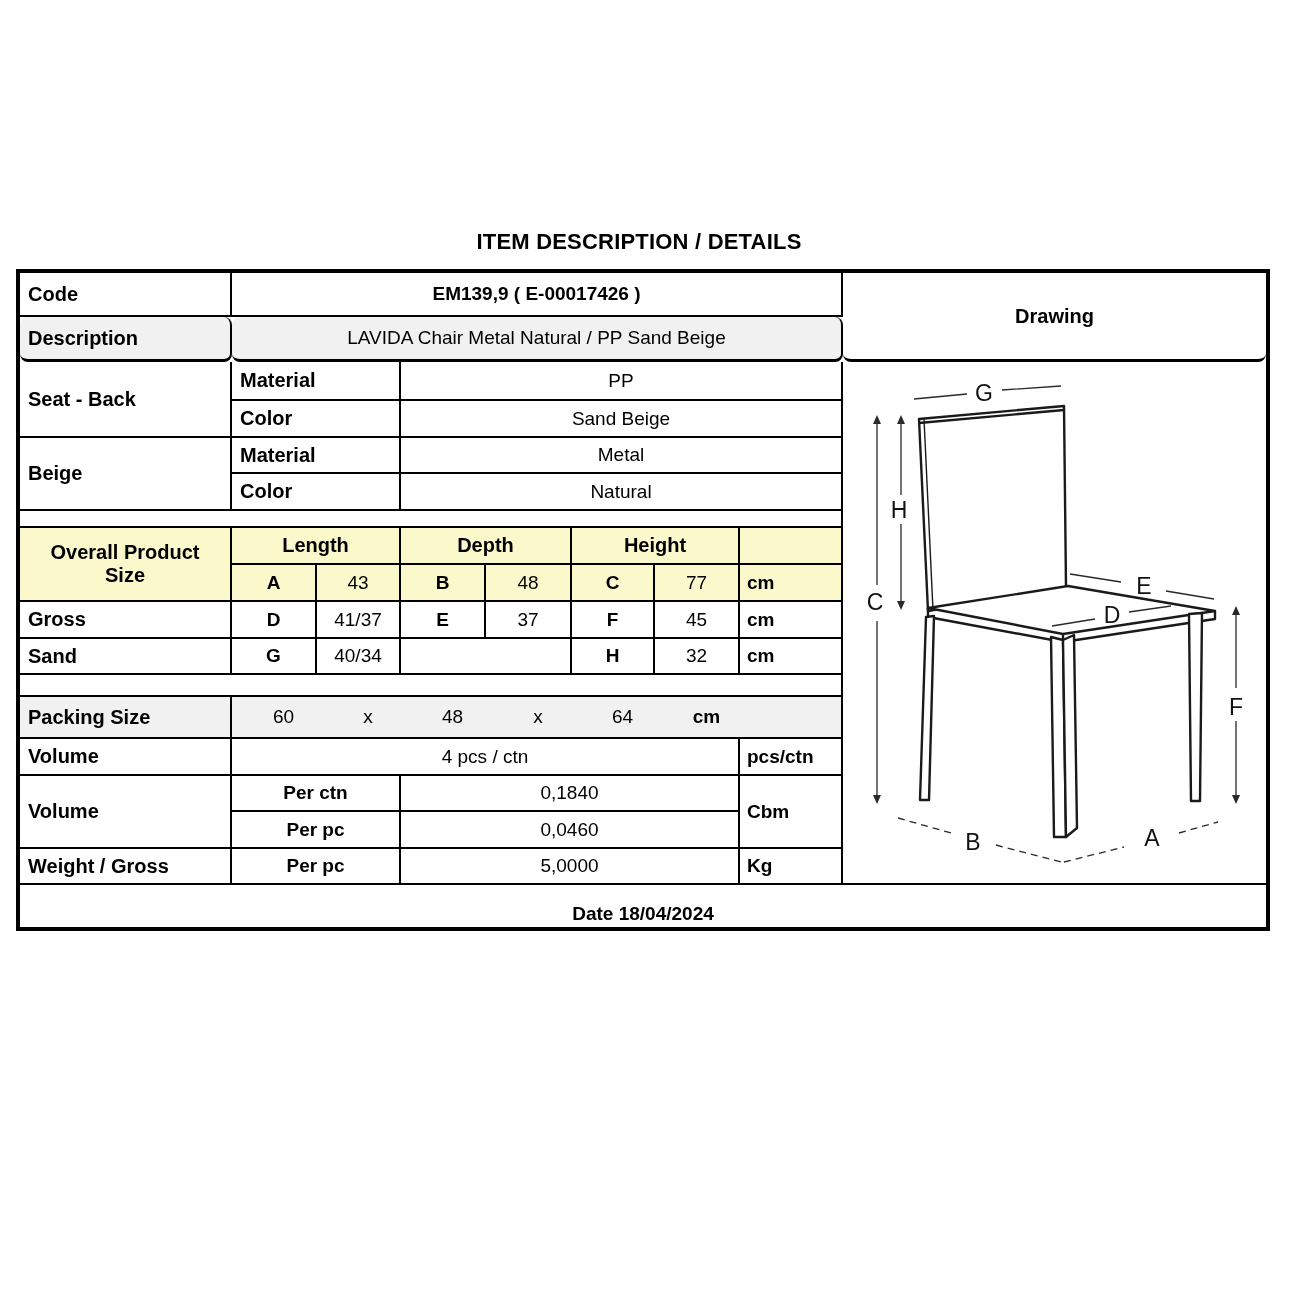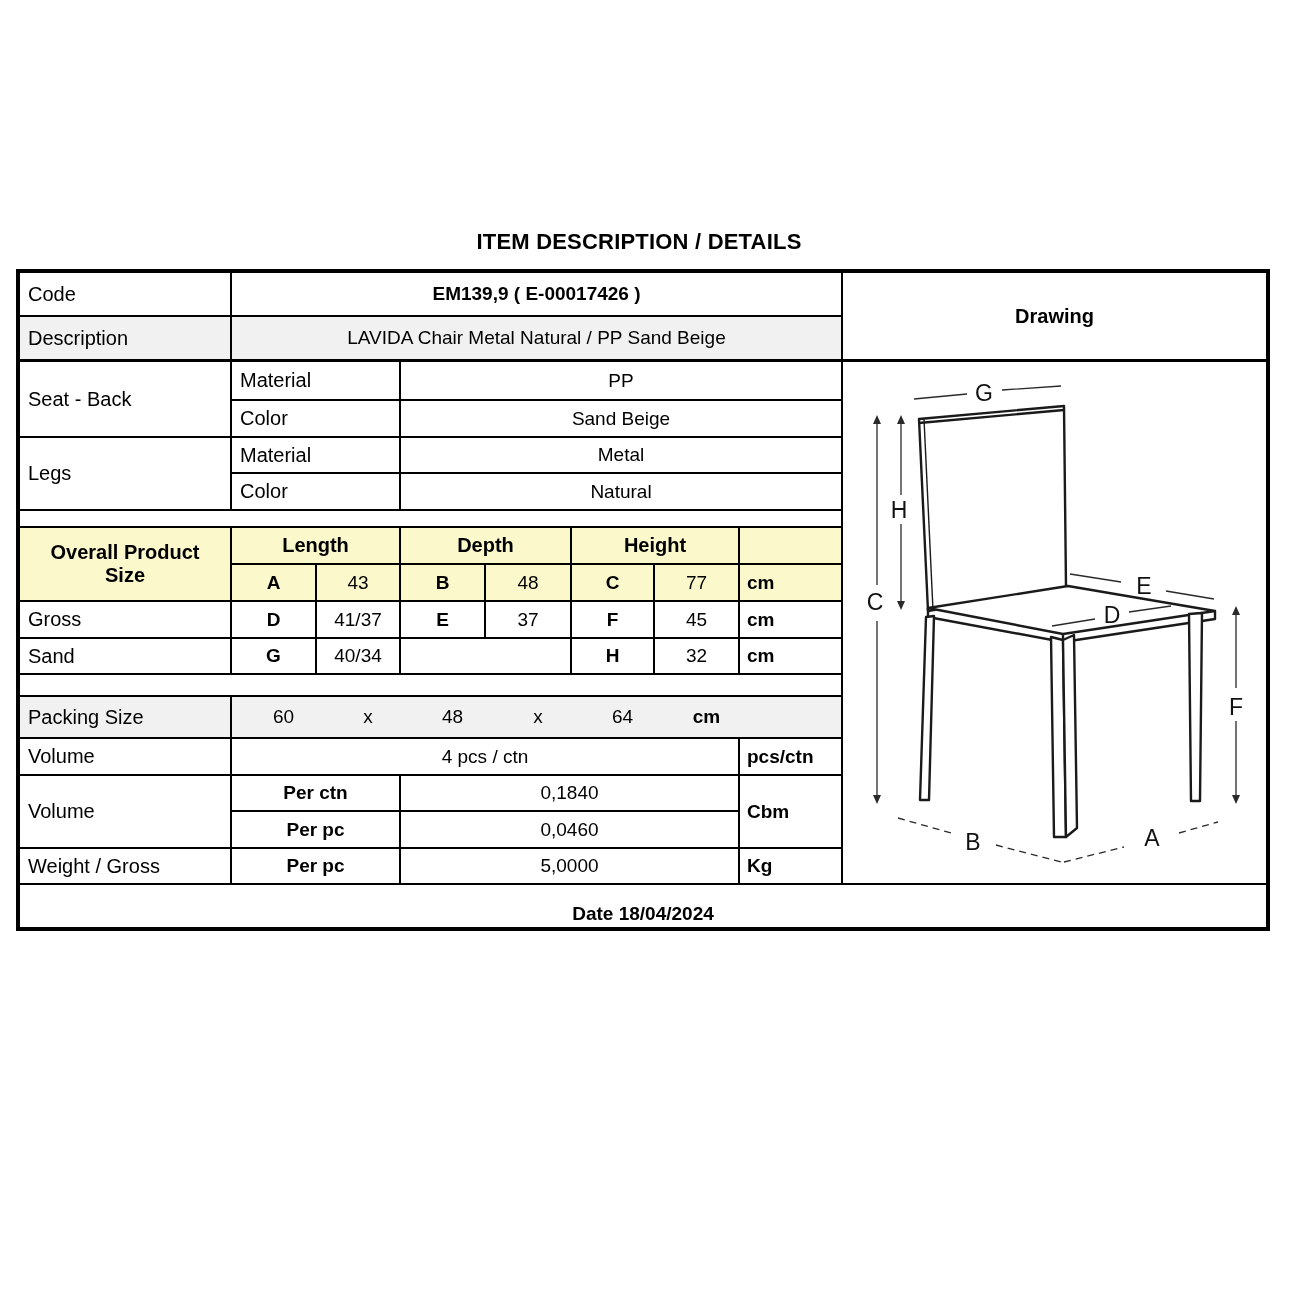--- a/index.html
+++ b/index.html
@@ -17,26 +17,26 @@
     grid-template-columns:212px 85px 84px 85px 86px 83px 85px 103px 423px;
     grid-template-rows:44px 45px 39px 37px 36px 37px 17px 37px 37px 37px 36px 22px 42px 37px 36px 37px 36px 42px;
     border:4px solid #000;
     background:#fff;
   }
   .c{
     border-right:2px solid #000;border-bottom:2px solid #000;
     display:flex;align-items:center;justify-content:center;
     font-size:19px;line-height:1.15;overflow:hidden;box-sizing:border-box;
   }
-  .lab{justify-content:flex-start;padding-left:8px;font-weight:normal;font-size:20px;}
+  .lab{justify-content:flex-start;padding-left:8px;font-weight:bold;font-size:20px;}
   .b{font-weight:bold;}
   .unit{justify-content:flex-start;padding-left:7px;font-weight:bold;}
   .nbr{border-right:none;}
   .nbb{border-bottom:none;margin-top:16px;}
-  .thick-b{border-bottom-width:3px;}
+  .thick-b{border-bottom-width:3px;border-radius:8px;}
   .shade{background:#f1f1f1;}
   .yellow{background:#fbf8cc;}
   .two-line{flex-direction:column;text-align:center;font-weight:bold;font-size:20px;}
   .pack-grid{
     display:grid;grid-template-columns:85px 84px 85px 86px 83px 85px 1fr;
     width:100%;height:100%;align-items:center;padding-left:9px;
   }
   .pack-grid span{text-align:center;font-size:19px;}
   .drawing-cell{padding:0;align-items:stretch;justify-content:stretch;}
   .drawing-cell svg{width:100%;height:100%;display:block;}
@@ -63,21 +63,21 @@
 
     <div class="c lab shade thick-b" style="grid-area:2/1/3/2">Description</div>
     <div class="c shade thick-b" style="grid-area:2/2/3/9">LAVIDA Chair Metal Natural / PP Sand Beige</div>
 
     <div class="c lab" style="grid-area:3/1/5/2">Seat - Back</div>
     <div class="c lab" style="grid-area:3/2/4/4">Material</div>
     <div class="c" style="grid-area:3/4/4/9">PP</div>
     <div class="c lab" style="grid-area:4/2/5/4">Color</div>
     <div class="c" style="grid-area:4/4/5/9">Sand Beige</div>
 
-    <div class="c lab" style="grid-area:5/1/7/2">Legs</div>
+    <div class="c lab" style="grid-area:5/1/7/2">Beige</div>
     <div class="c lab" style="grid-area:5/2/6/4">Material</div>
     <div class="c" style="grid-area:5/4/6/9">Metal</div>
     <div class="c lab" style="grid-area:6/2/7/4">Color</div>
     <div class="c" style="grid-area:6/4/7/9">Natural</div>
 
     <div class="c" style="grid-area:7/1/8/9"></div>
 
     <div class="c nbr drawing-cell" style="grid-area:3/9/18/10">
       <svg viewBox="838 360 423 521" preserveAspectRatio="xMidYMid meet">
 

